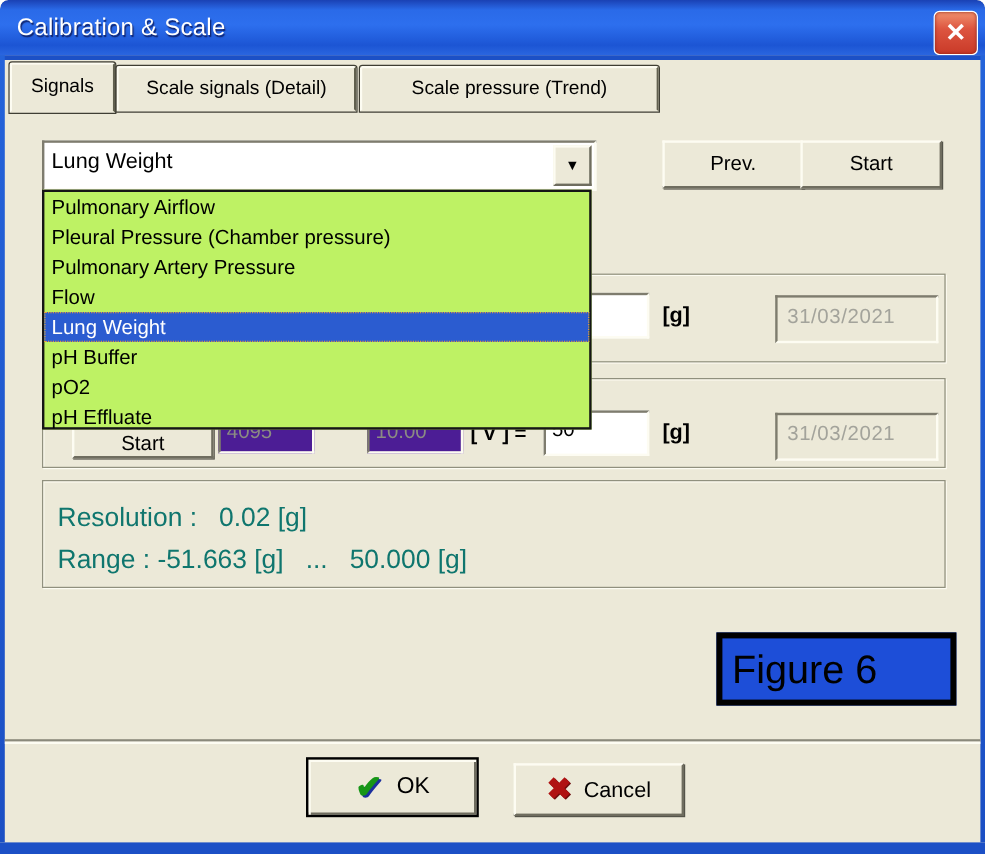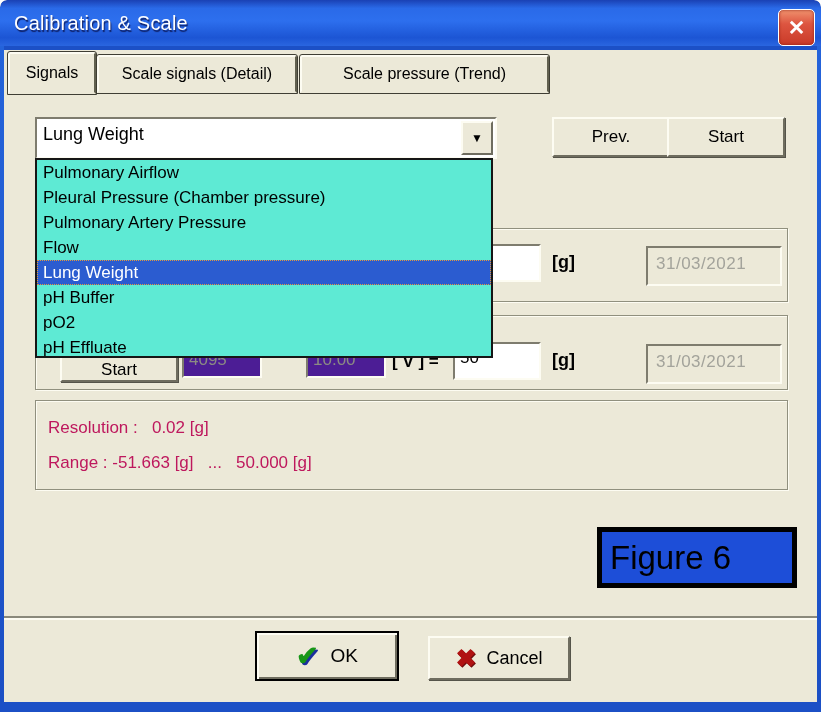--- a/index.html
+++ b/index.html
@@ -84,21 +84,21 @@
     font-size:18px;color:#000;white-space:nowrap;
   }
   .combo-arrow-btn{
     position:absolute;right:2px;top:2px;width:28px;height:30px;
     display:flex;align-items:center;justify-content:center;
     box-shadow:none;
   }
   .combo-arrow-btn span{font-size:12px;color:#000;}
   .droplist{
     left:35px;top:158px;width:458px;height:200px;
-    background:#5eead4;border:2px solid #161616;
+    background:#bef264;border:2px solid #161616;
     z-index:40;box-sizing:border-box;
   }
   .dropitem{
     height:25px;line-height:25px;padding-left:6px;
     font-size:17px;color:#000;white-space:nowrap;overflow:hidden;
   }
   .dropitem.selected{
     background:#2b5cd0;color:#ffffff;
     outline:1px dotted #e09a40;outline-offset:-1px;
   }
@@ -126,21 +126,21 @@
     background:#ece9d8;color:#a3a39b;
     font-size:17px;padding:6px 0 0 8px;
     letter-spacing:0.5px;
   }
   .unit-label{font-size:18px;font-weight:bold;color:#000;}
   .eq-label{font-size:17px;font-weight:bold;color:#000;white-space:pre;}
   .btn-start{left:60px;top:340px;width:114px;height:38px;z-index:10;align-items:flex-end;}
 
   
   .group-info{left:35px;top:400px;width:751px;height:88px;}
-  .info-line{font-size:17px;color:#be185d;white-space:pre;}
+  .info-line{font-size:22px;color:#0f766e;white-space:pre;}
 
   
   .figure-box{
     left:597px;top:527px;width:200px;height:61px;
     background:#1d4ed8;border:5px solid #000;
     box-sizing:border-box;
     display:flex;align-items:center;
     padding-left:8px;
   }
   .figure-box span{font-size:33px;color:#000;}

